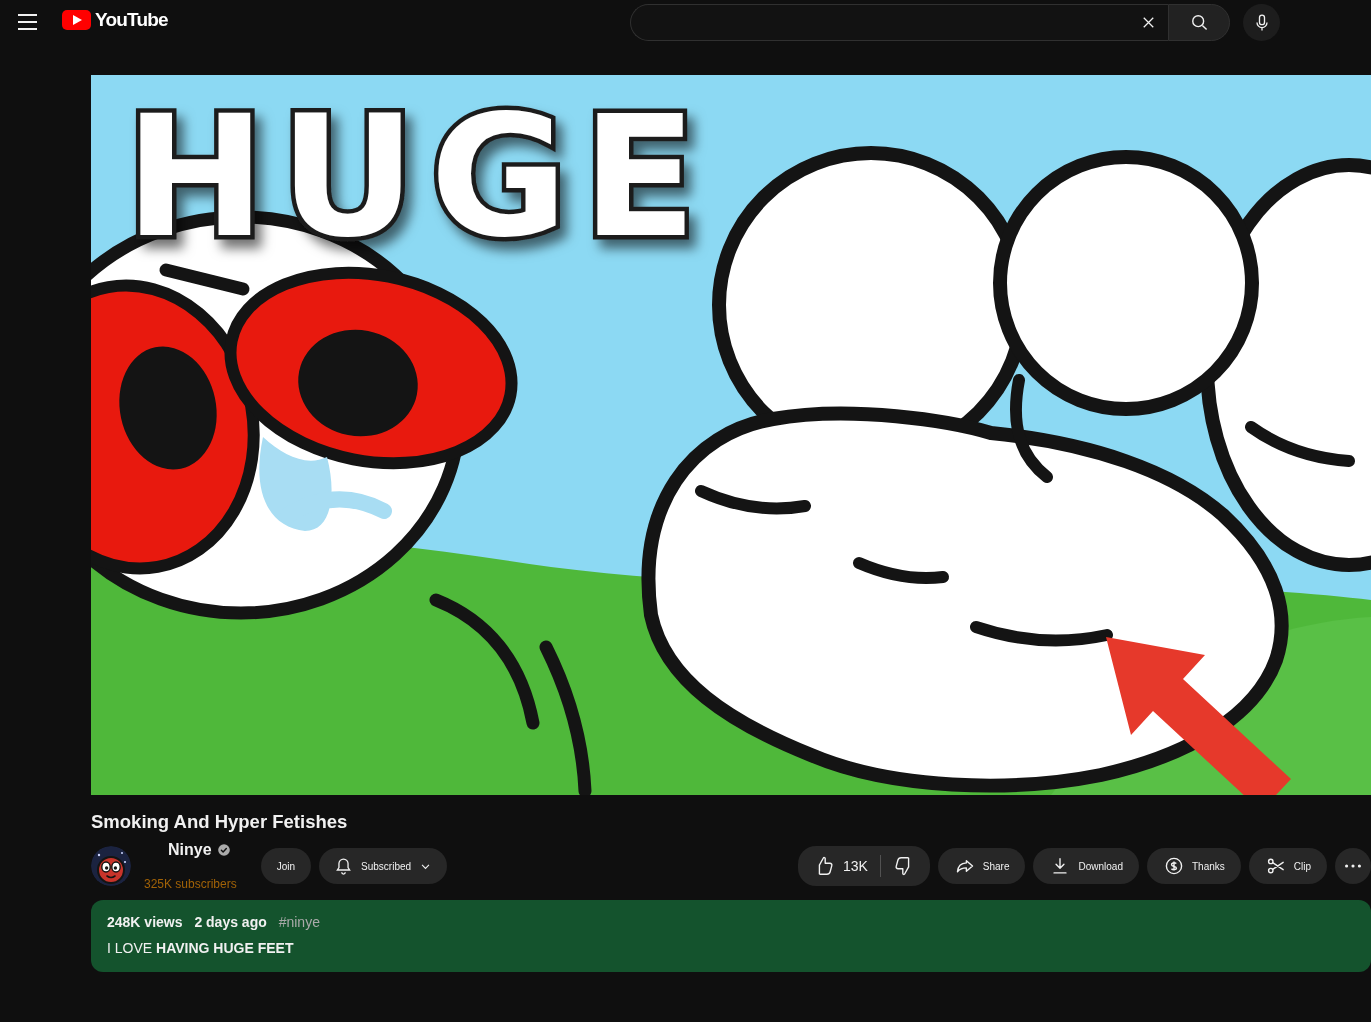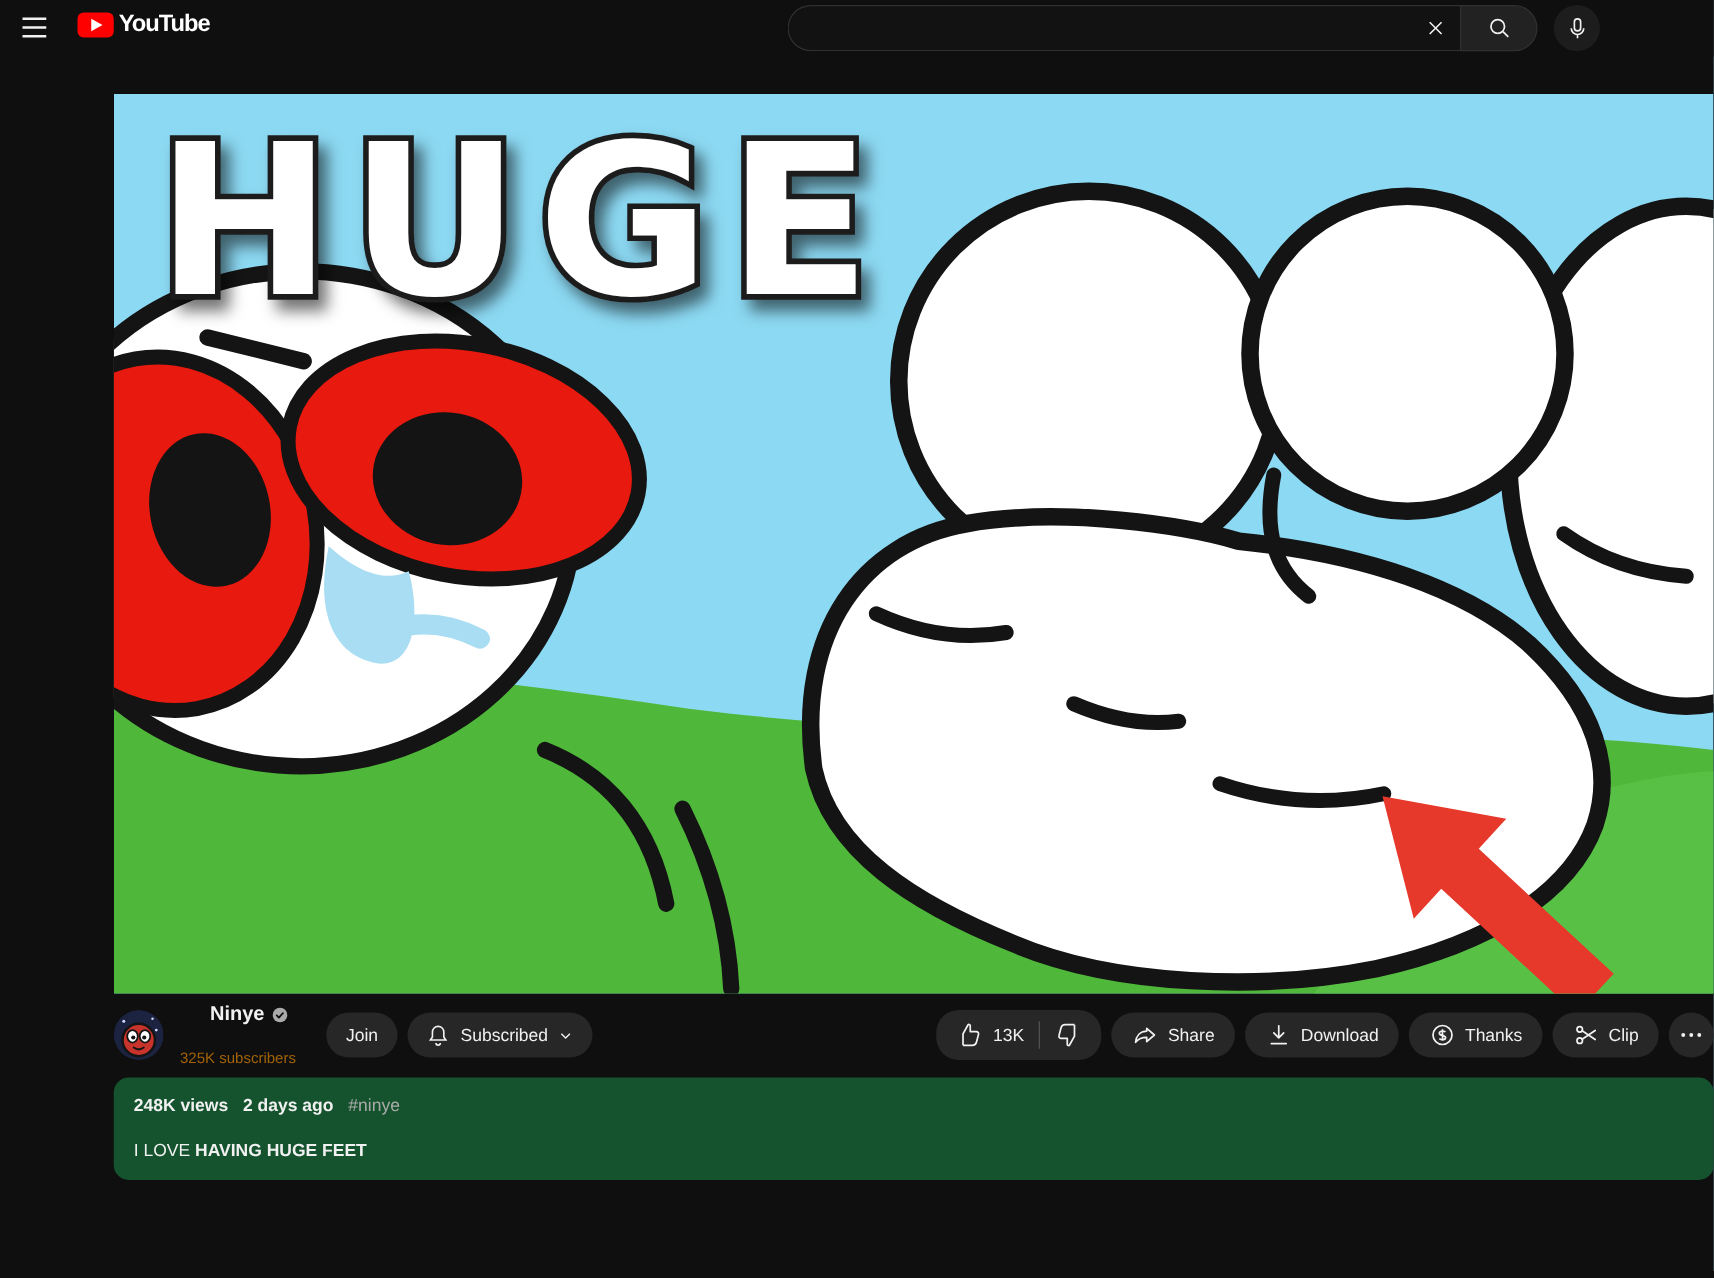--- a/index.html
+++ b/index.html
@@ -70,21 +70,21 @@
 
   .meta-row { margin-top:11px; display:flex; align-items:center; height:44px; }
   .avatar { width:40px; height:40px; border-radius:50%; overflow:hidden; flex:0 0 auto; cursor:pointer; }
   .channel-text { margin-left:13px; display:flex; flex-direction:column; justify-content:center; }
   .channel-name-line { display:flex; align-items:center; gap:5px;margin-left:24px; }
   .channel-name { font-size:16px; font-weight:600; color:#f1f1f1; cursor:pointer; }
   .subs { font-size:12px; color:#a16207; margin-top:18px; }
 
   .chip {
     height:36px; border-radius:18px; background:#272727; border:none;
-    color:#f1f1f1; font-size:14px; font-weight:500; font-family:inherit;
+    color:#f1f1f1; font-size:10px; font-weight:500; font-family:inherit;
     display:flex; align-items:center; gap:7px; padding:0 16px; cursor:pointer; white-space:nowrap;
   }
   .join-btn { margin-left:24px; }
   .subscribed-btn { margin-left:8px; padding:0 14px; }
 
   .spacer { flex:1; }
   .actions { display:flex; align-items:center; gap:8px; }
   .like-pill { display:flex; align-items:center; background:#272727; border-radius:18px; height:40px; }
   .like-btn { background:transparent; border:none; color:#f1f1f1; font-size:14px; font-weight:500; font-family:inherit;
     display:flex; align-items:center; gap:8px; padding:0 12px 0 15px; height:36px; cursor:pointer; border-radius:18px 0 0 18px; }
@@ -93,21 +93,21 @@
     padding:0 15px 0 12px; height:36px; cursor:pointer; border-radius:0 18px 18px 0; }
   .more-btn { width:36px; height:36px; border-radius:50%; padding:0; justify-content:center; flex:0 0 auto; }
 
   .description {
     margin-top:12px; background:#14532d; border-radius:12px;
     padding:12px 16px 14px; font-size:14px; line-height:20px; cursor:pointer;
   }
   .desc-meta { font-weight:600; color:#f1f1f1; }
   .desc-meta .gap { display:inline-block; width:8px; }
   .desc-hashtag { color:#aaaaaa; font-weight:500; }
-  .desc-line { margin-top:16px; color:#f1f1f1; }
+  .desc-line { margin-top:6px; color:#f1f1f1; }
   .desc-bold { font-weight:700; }
   .twitter-line { margin-top:20px; color:#f1f1f1; }
   .twitter-link { color:#3ea6ff; text-decoration:none; cursor:pointer; }
   .show-more { font-weight:600; color:#f1f1f1; margin-left:8px; cursor:pointer; }
 
   .icon { flex:0 0 auto; }
 </style>
 </head>
 <body>
 
@@ -197,20 +197,21 @@
         <path d="M768,488 Q812,507 852,502" stroke="#141414" stroke-width="12" stroke-linecap="round" fill="none"></path>
         <path d="M885,552 Q950,574 1016,560" stroke="#141414" stroke-width="12" stroke-linecap="round" fill="none"></path>
       </g>
 
       <polygon points="1015,562 1114,580 1092,604 1200,704 1170,736 1062,636 1040,660" fill="#e6392b"></polygon>
 
       <text x="34" y="160" font-family="'DejaVu Sans', sans-serif" font-size="168" font-weight="bold" letter-spacing="14" fill="#ffffff" stroke="#1d1d1d" stroke-width="9" style="paint-order:stroke fill" filter="url(#txtshadow)">HUGE</text>
     </svg>
   </div>
 
+  <h1 class="video-title">Smoking And Hyper Fetishes</h1>
 
   <div class="meta-row">
     <div class="avatar">
       <svg width="40" height="40" viewBox="0 0 40 40">
         <circle cx="20" cy="20" r="20" fill="#1b2340"></circle>
         <circle cx="8" cy="9" r="1.2" fill="#cfd8ff"></circle>
           <circle cx="31" cy="7" r="1" fill="#cfd8ff"></circle>
           <circle cx="34" cy="16" r="1.1" fill="#cfd8ff"></circle>
         <circle cx="20" cy="24" r="13" fill="#c8342b" stroke="#141414" stroke-width="2"></circle>
         <ellipse cx="15" cy="21" rx="4.2" ry="5" fill="#ffffff" stroke="#141414" stroke-width="1.4"></ellipse>

